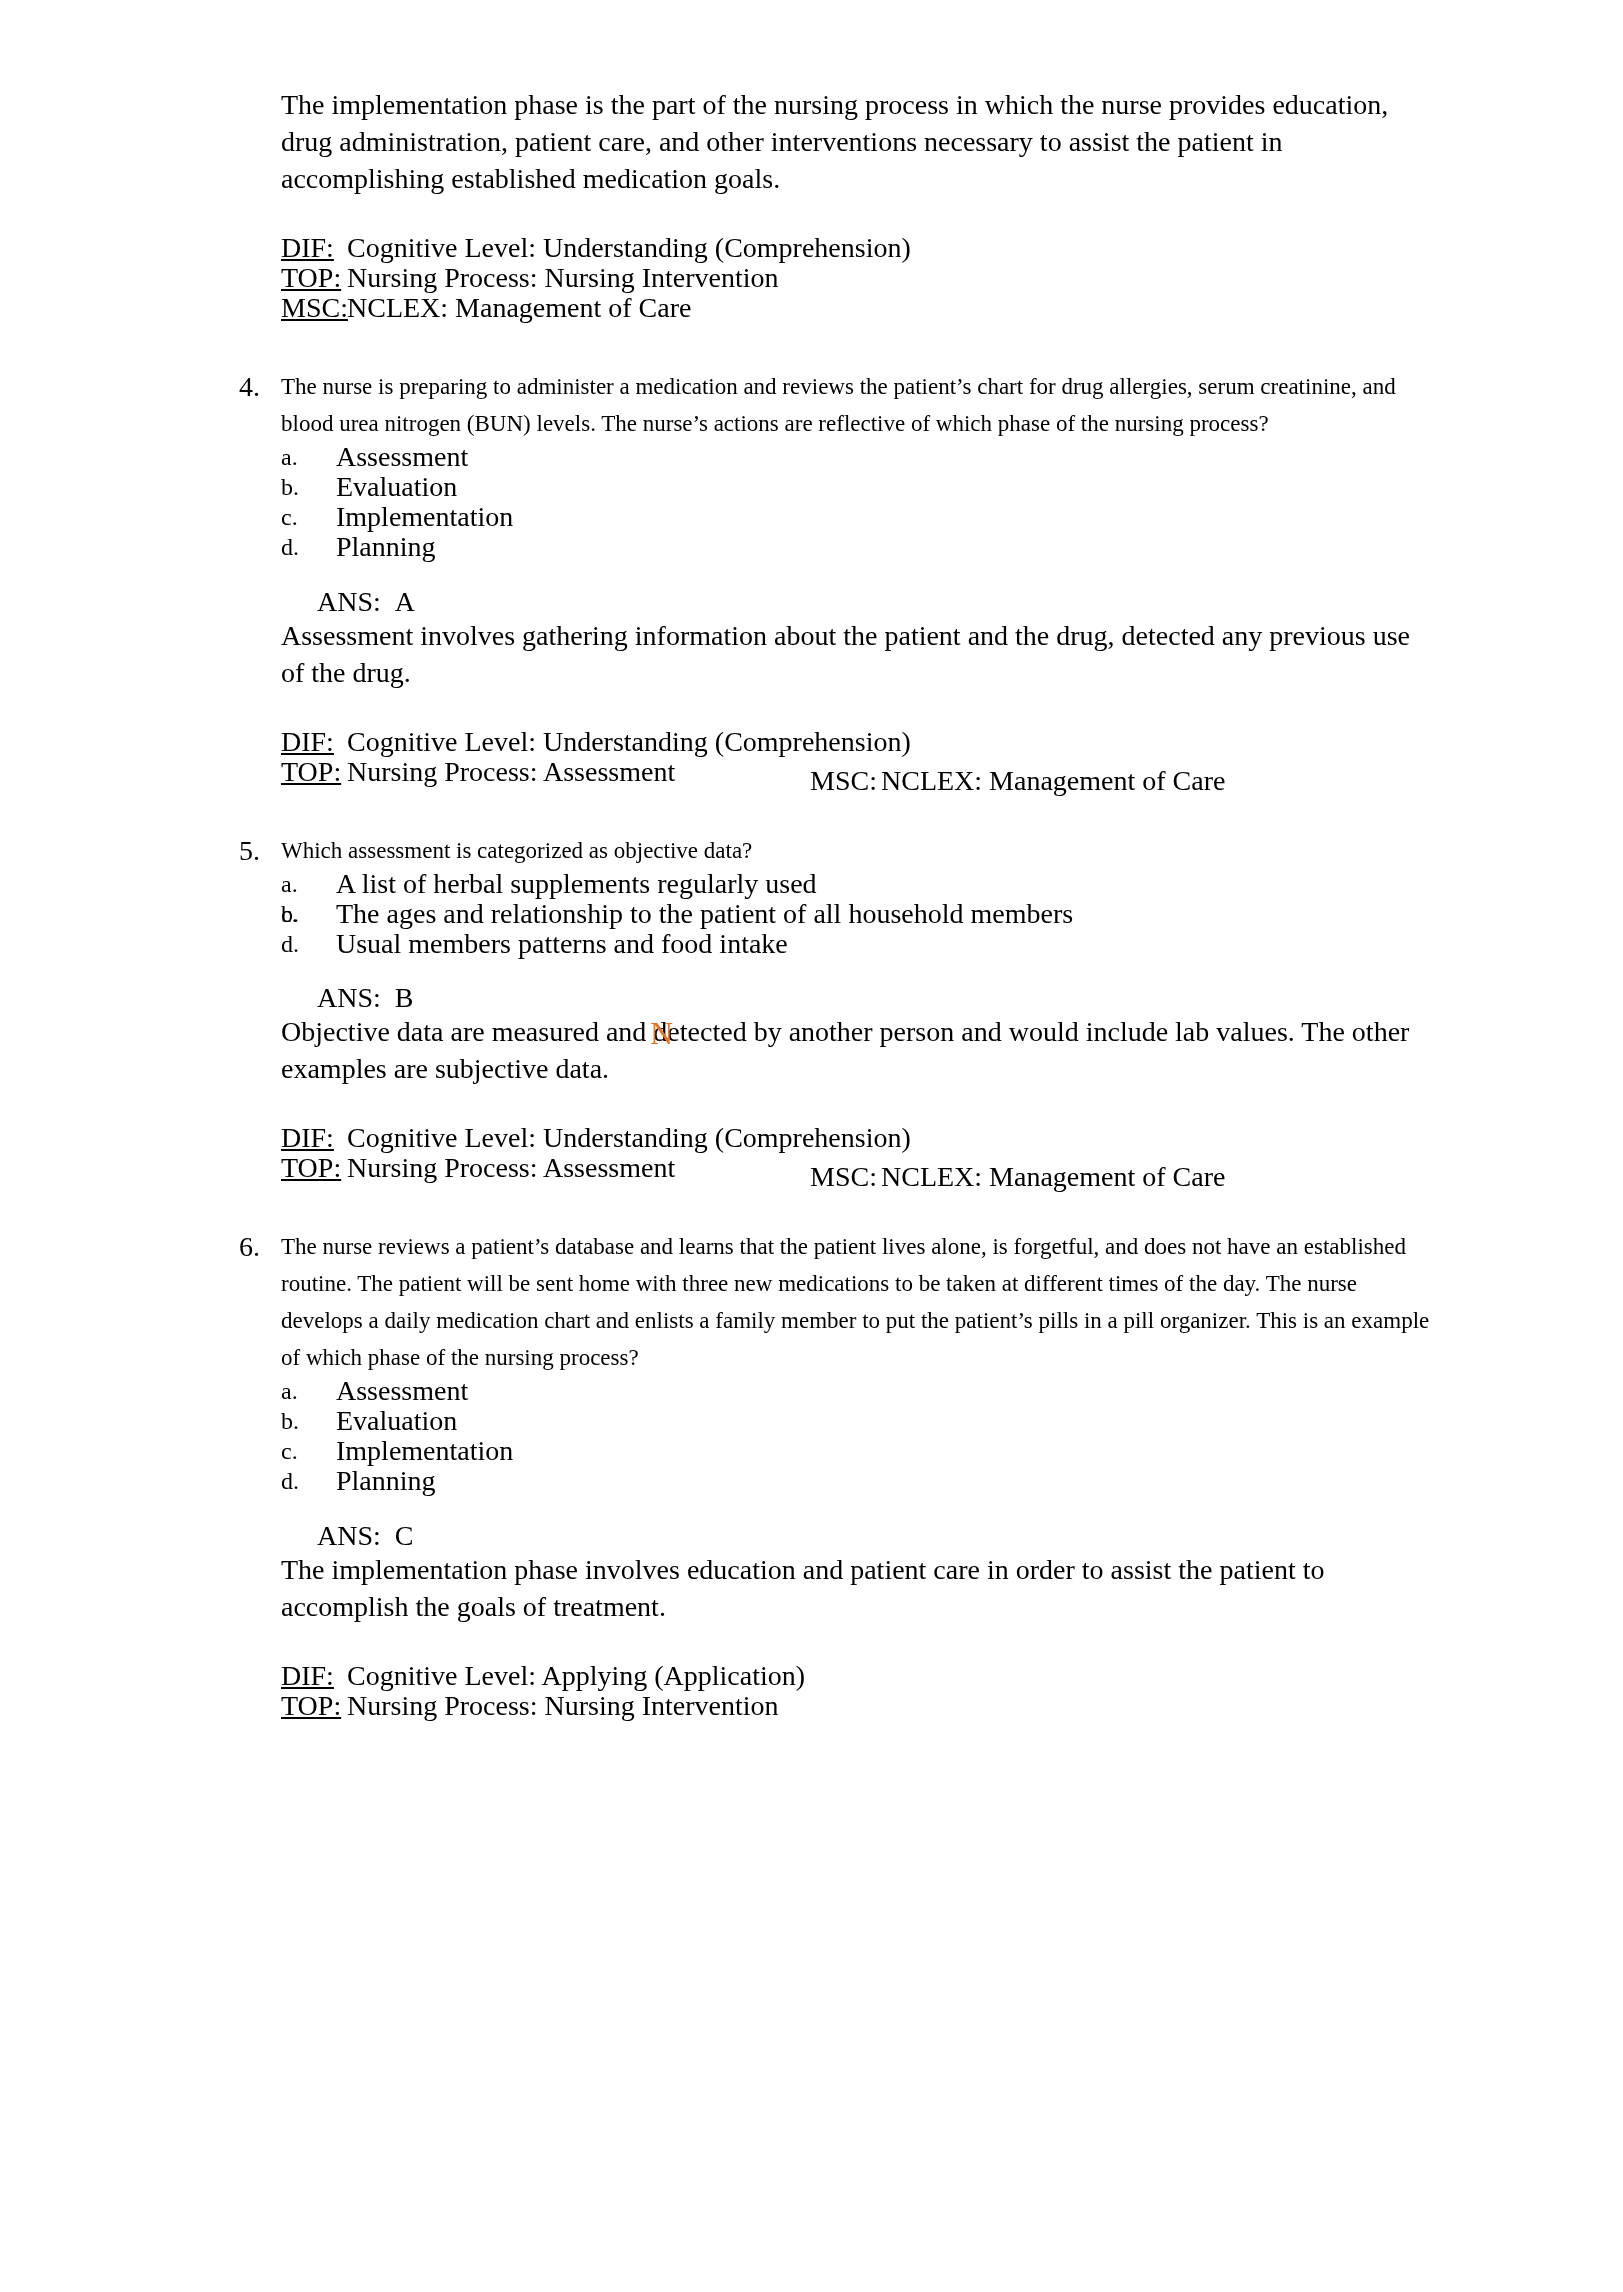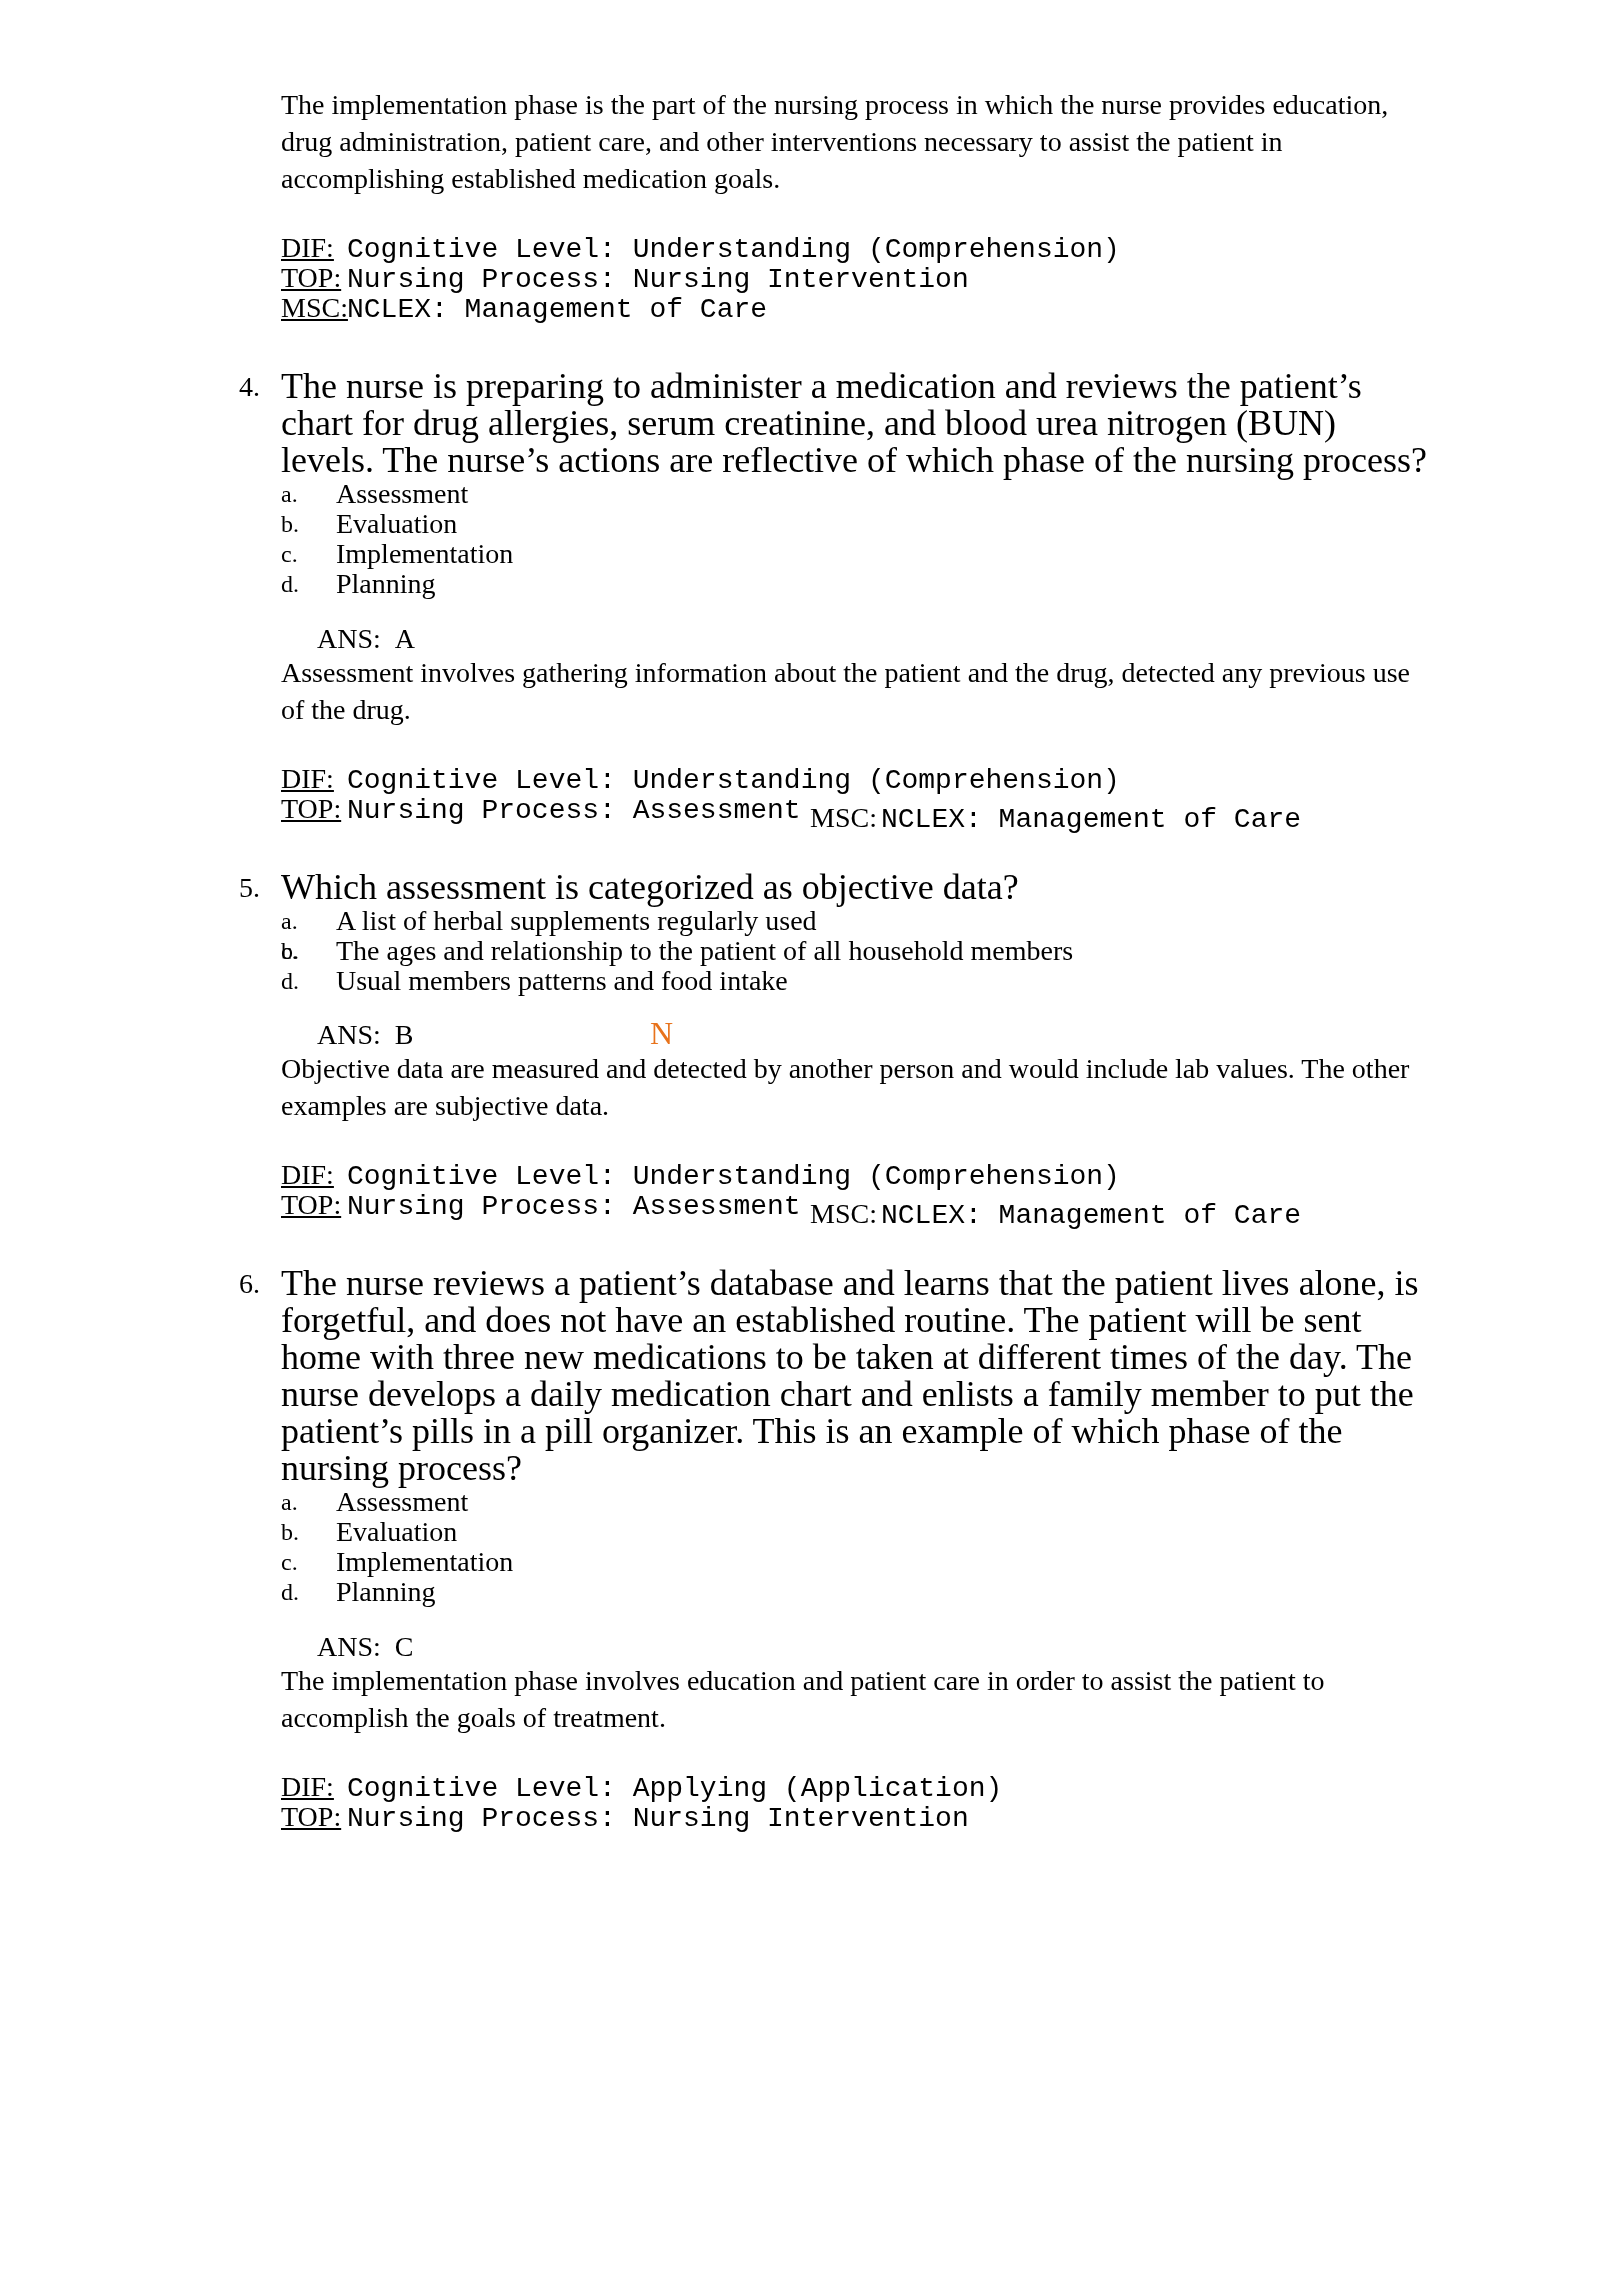--- a/index.html
+++ b/index.html
@@ -47,21 +47,21 @@
   .qnum {
     position: absolute;
     left: -42px;
     top: 0;
     width: 35px;
     text-align: left;
     font-size: 28px;
     line-height: 37px;
   }
   .qtext {
-    font-size: 36px;
+    font-size: 23px;
     line-height: 37px;
   }
 
   
   .options {
     margin: 0;
     padding: 0;
     list-style: none;
   }
   .option {
@@ -93,21 +93,20 @@
     height: 30px;
     white-space: nowrap;
   }
   .meta-key {
     display: inline-block;
     width: 66px;
     text-decoration: underline;
   }
   .meta-val {
     display: inline-block;
-    font-family: Liberation Mono, monospace;
   }
   .meta-col2 {
     position: absolute;
     left: 529px;
     top: 9px;
   }
   .meta-col2 .meta-key2 {
     display: inline-block;
     width: 71px;
   }

